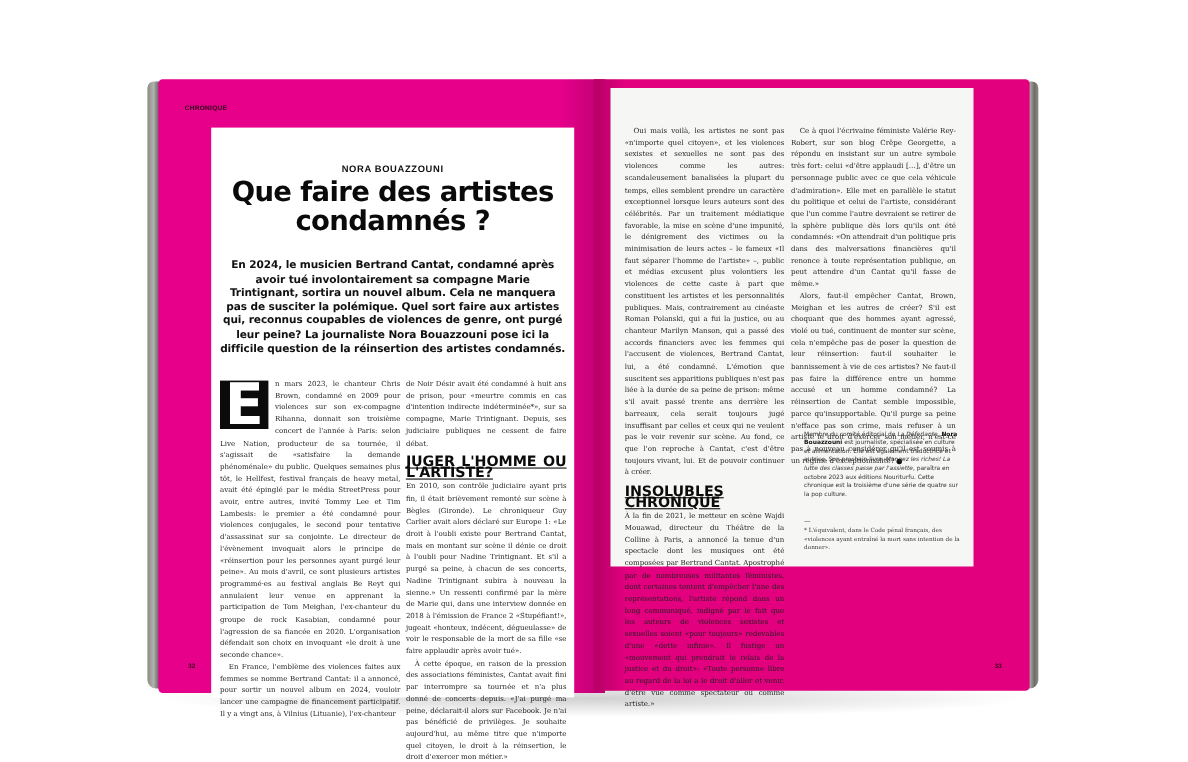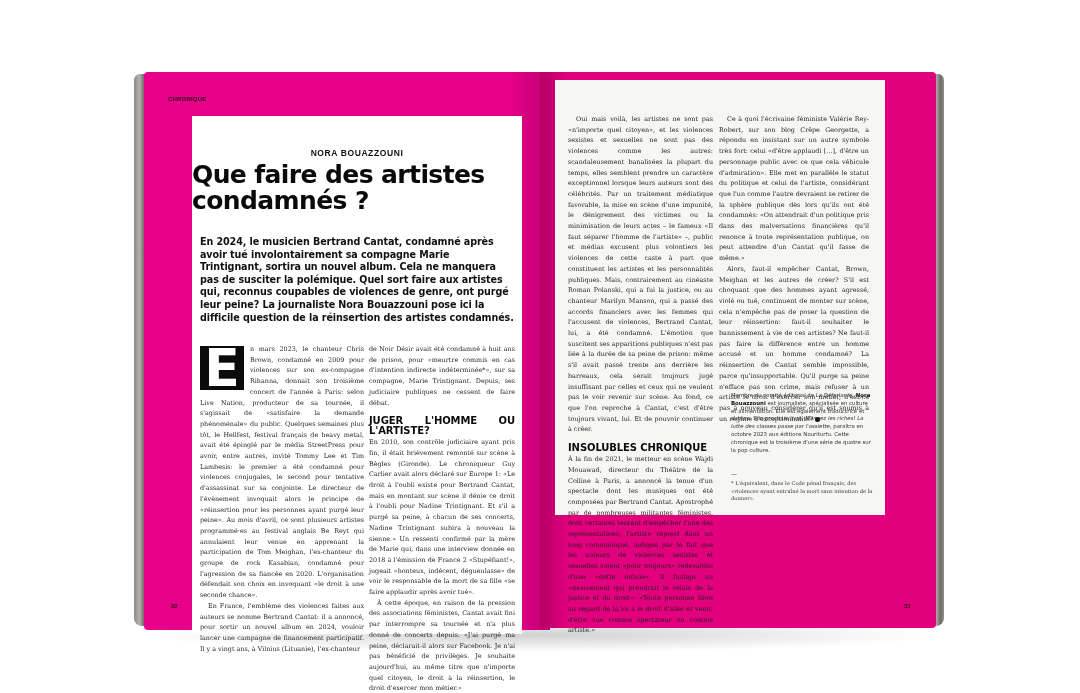--- a/index.html
+++ b/index.html
@@ -14,33 +14,33 @@
   .page-right::before{content:"";position:absolute;left:0;top:0;width:30px;height:100%;background:linear-gradient(90deg,rgba(0,0,0,0.2),rgba(0,0,0,0));}
   .section-label{position:absolute;left:168px;top:96px;font-family:"Liberation Sans",sans-serif;font-weight:bold;font-size:6px;letter-spacing:0.2px;color:#2b0018;}
   .folio{position:absolute;font-family:"Liberation Sans",sans-serif;font-weight:bold;font-size:6px;color:#3a0020;}
   .folio-left{left:171px;top:603px;}
   .folio-right{left:904px;top:603px;}
 
   .white-left{position:absolute;left:192px;top:116px;width:330px;height:518px;background:#ffffff;border-radius:0 0 0 0;}
   .white-right{position:absolute;left:555px;top:80px;width:330px;height:435px;background:#f6f6f4;}
 
   .byline{position:absolute;left:192px;top:148px;width:330px;text-align:center;font-family:"Liberation Sans",sans-serif;font-weight:bold;font-size:8.5px;letter-spacing:0.6px;color:#111;}
-  .title{position:absolute;left:192px;top:162px;width:330px;text-align:left;font-family:"DejaVu Sans",sans-serif;font-weight:bold;font-size:25px;line-height:26px;letter-spacing:-0.6px;color:#0a0a0a;}
-  .chapo{position:absolute;left:200px;top:236px;width:314px;font-family:"DejaVu Sans",sans-serif;font-weight:bold;font-size:9.6px;line-height:12.6px;color:#111;letter-spacing:-0.1px;}
+  .title{position:absolute;left:192px;top:162px;width:330px;text-align:center;font-family:"DejaVu Sans",sans-serif;font-weight:bold;font-size:25px;line-height:26px;letter-spacing:-0.6px;color:#0a0a0a;}
+  .chapo{position:absolute;left:200px;top:236px;width:314px;text-align:center;font-family:"DejaVu Sans",sans-serif;font-weight:bold;font-size:9.6px;line-height:12.6px;color:#111;letter-spacing:-0.1px;}
 
   .col{position:absolute;font-family:"DejaVu Serif",serif;font-size:6.4px;line-height:10.7px;color:#1e1e1e;text-align:justify;hyphens:auto;}
   .col p{margin:0;text-indent:8px;}
   .col p.noindent{text-indent:0;}
   .col-1{left:200px;top:344px;width:164px;}
   .col-2{left:369px;top:344px;width:146px;}
   .col-3{left:568px;top:114px;width:145px;}
   .col-4{left:719px;top:114px;width:150px;}
   .dropcap{float:left;width:44px;height:44px;margin:2px 6px 0 0;background:#0b0b0b;position:relative;}
   .dropcap span{position:absolute;inset:0;display:flex;align-items:center;justify-content:center;font-family:"DejaVu Sans",sans-serif;font-weight:bold;font-size:52px;color:#fff;line-height:44px;}
-  .subhead{font-family:"DejaVu Sans",sans-serif;font-weight:bold;font-size:10px;line-height:10px;margin:8px 0 1px 0;color:#0b0b0b;letter-spacing:-0.1px;}
+  .subhead{font-family:"DejaVu Sans",sans-serif;font-weight:bold;font-size:13px;line-height:10px;margin:8px 0 1px 0;color:#0b0b0b;letter-spacing:-0.1px;text-decoration:underline;}
   .endmark{display:inline-block;width:5px;height:5px;border-radius:50%;background:#111;margin-left:2px;vertical-align:middle;}
 
   .bio{position:absolute;left:731px;top:392px;width:140px;font-family:"DejaVu Sans",sans-serif;font-size:5.4px;line-height:7.8px;color:#333;}
   .bio b{color:#111;}
   .dash{position:absolute;left:731px;top:470px;font-family:"DejaVu Sans",sans-serif;font-size:6px;color:#333;}
   .footnote{position:absolute;left:731px;top:480px;width:142px;font-family:"DejaVu Serif",serif;font-size:5.2px;line-height:7.6px;color:#333;}
 </style>
 </head>
 <body>
 
@@ -60,21 +60,21 @@
 
 <div class="byline">NORA BOUAZZOUNI</div>
 <div class="title">Que faire des artistes condamnés ?</div>
 <div class="chapo">En 2024, le musicien Bertrand Cantat, condamné après avoir tué involontairement sa compagne Marie Trintignant, sortira un nouvel album. Cela ne manquera pas de susciter la polémique. Quel sort faire aux artistes qui, reconnus coupables de violences de genre, ont purgé leur peine? La journaliste Nora Bouazzouni pose ici la difficile question de la réinsertion des artistes condamnés.</div>
 
 <div class="col col-1">
   <div class="dropcap">
       <span>E</span>
     </div>
   <p class="noindent">n mars 2023, le chanteur Chris Brown, condamné en 2009 pour violences sur son ex-compagne Rihanna, donnait son troisième concert de l'année à Paris: selon Live Nation, producteur de sa tournée, il s'agissait de «satisfaire la demande phénoménale» du public. Quelques semaines plus tôt, le Hellfest, festival français de heavy metal, avait été épinglé par le média StreetPress pour avoir, entre autres, invité Tommy Lee et Tim Lambesis: le premier a été condamné pour violences conjugales, le second pour tentative d'assassinat sur sa conjointe. Le directeur de l'évènement invoquait alors le principe de «réinsertion pour les personnes ayant purgé leur peine». Au mois d'avril, ce sont plusieurs artistes programmé·es au festival anglais Be Reyt qui annulaient leur venue en apprenant la participation de Tom Meighan, l'ex-chanteur du groupe de rock Kasabian, condamné pour l'agression de sa fiancée en 2020. L'organisation défendait son choix en invoquant «le droit à une seconde chance».</p>
-  <p>En France, l'emblème des violences faites aux auteurs se nomme Bertrand Cantat: il a annoncé, pour sortir un nouvel album en 2024, vouloir lancer une campagne de financement participatif. Il y a vingt ans, à Vilnius (Lituanie), l'ex-chanteur</p>
+  <p>En France, l'emblème des violences faites aux femmes se nomme Bertrand Cantat: il a annoncé, pour sortir un nouvel album en 2024, vouloir lancer une campagne de financement participatif. Il y a vingt ans, à Vilnius (Lituanie), l'ex-chanteur</p>
 </div>
 
 <div class="col col-2">
   <p class="noindent">de Noir Désir avait été condamné à huit ans de prison, pour «meurtre commis en cas d'intention indirecte indéterminée*», sur sa compagne, Marie Trintignant. Depuis, ses judiciaire publiques ne cessent de faire débat.</p>
   <div class="subhead">JUGER L'HOMME OU L'ARTISTE?</div>
   <p class="noindent">En 2010, son contrôle judiciaire ayant pris fin, il était brièvement remonté sur scène à Bègles (Gironde). Le chroniqueur Guy Carlier avait alors déclaré sur Europe 1: «Le droit à l'oubli existe pour Bertrand Cantat, mais en montant sur scène il dénie ce droit à l'oubli pour Nadine Trintignant. Et s'il a purgé sa peine, à chacun de ses concerts, Nadine Trintignant subira à nouveau la sienne.» Un ressenti confirmé par la mère de Marie qui, dans une interview donnée en 2018 à l'émission de France 2 «Stupéfiant!», jugeait «honteux, indécent, dégueulasse» de voir le responsable de la mort de sa fille «se faire applaudir après avoir tué».</p>
   <p>À cette époque, en raison de la pression des associations féministes, Cantat avait fini par interrompre sa tournée et n'a plus donné de concerts depuis. «J'ai purgé ma peine, déclarait-il alors sur Facebook. Je n'ai pas bénéficié de privilèges. Je souhaite aujourd'hui, au même titre que n'importe quel citoyen, le droit à la réinsertion, le droit d'exercer mon métier.»</p>
 </div>
 
 <div class="col col-3">

